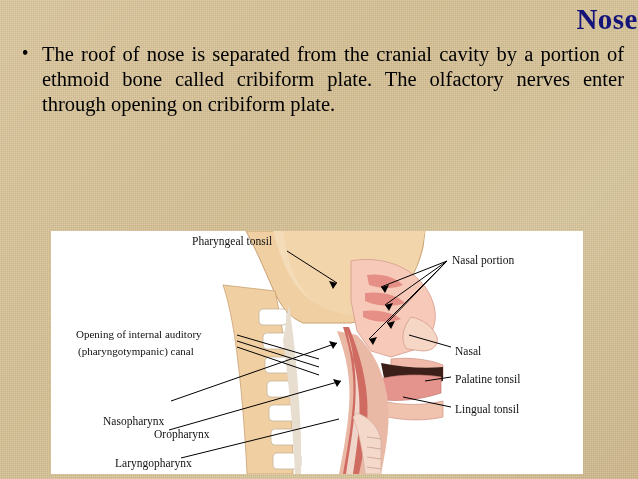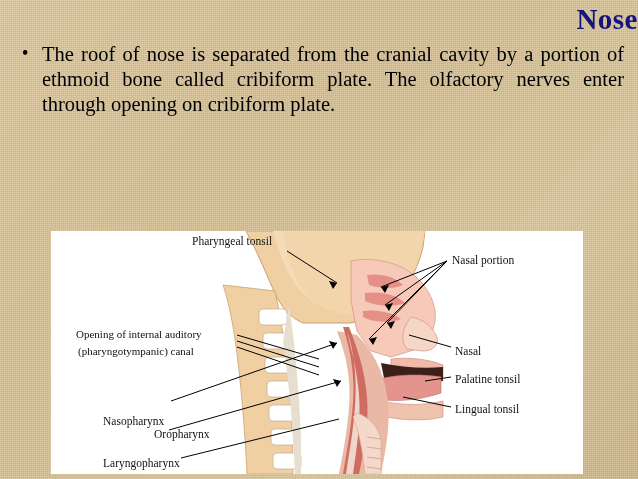--- a/index.html
+++ b/index.html
@@ -195,18 +195,18 @@
 
       <div class="fig-label" style="left:141px; top:4px;text-align:right;">Pharyngeal tonsil</div>
       <div class="fig-label" style="left:401px; top:23px;">Nasal portion</div>
       <div class="fig-label small" style="left:25px; top:97px;">Opening of internal auditory</div>
       <div class="fig-label small" style="left:27px; top:114px;">(pharyngotympanic) canal</div>
       <div class="fig-label" style="left:404px; top:114px;">Nasal</div>
       <div class="fig-label" style="left:404px; top:142px;">Palatine tonsil</div>
       <div class="fig-label" style="left:52px; top:184px;">Nasopharynx</div>
       <div class="fig-label" style="left:404px; top:172px;text-align:center;">Lingual tonsil</div>
       <div class="fig-label" style="left:55px; top:197px;margin-left:48px;">Oropharynx</div>
-      <div class="fig-label" style="left:52px; top:226px;text-align:right;">Laryngopharynx</div>
+      <div class="fig-label" style="left:64px; top:226px;text-align:right;">Laryngopharynx</div>
 
     </div>
   </div>
 
 </div>
 
 </body></html>

